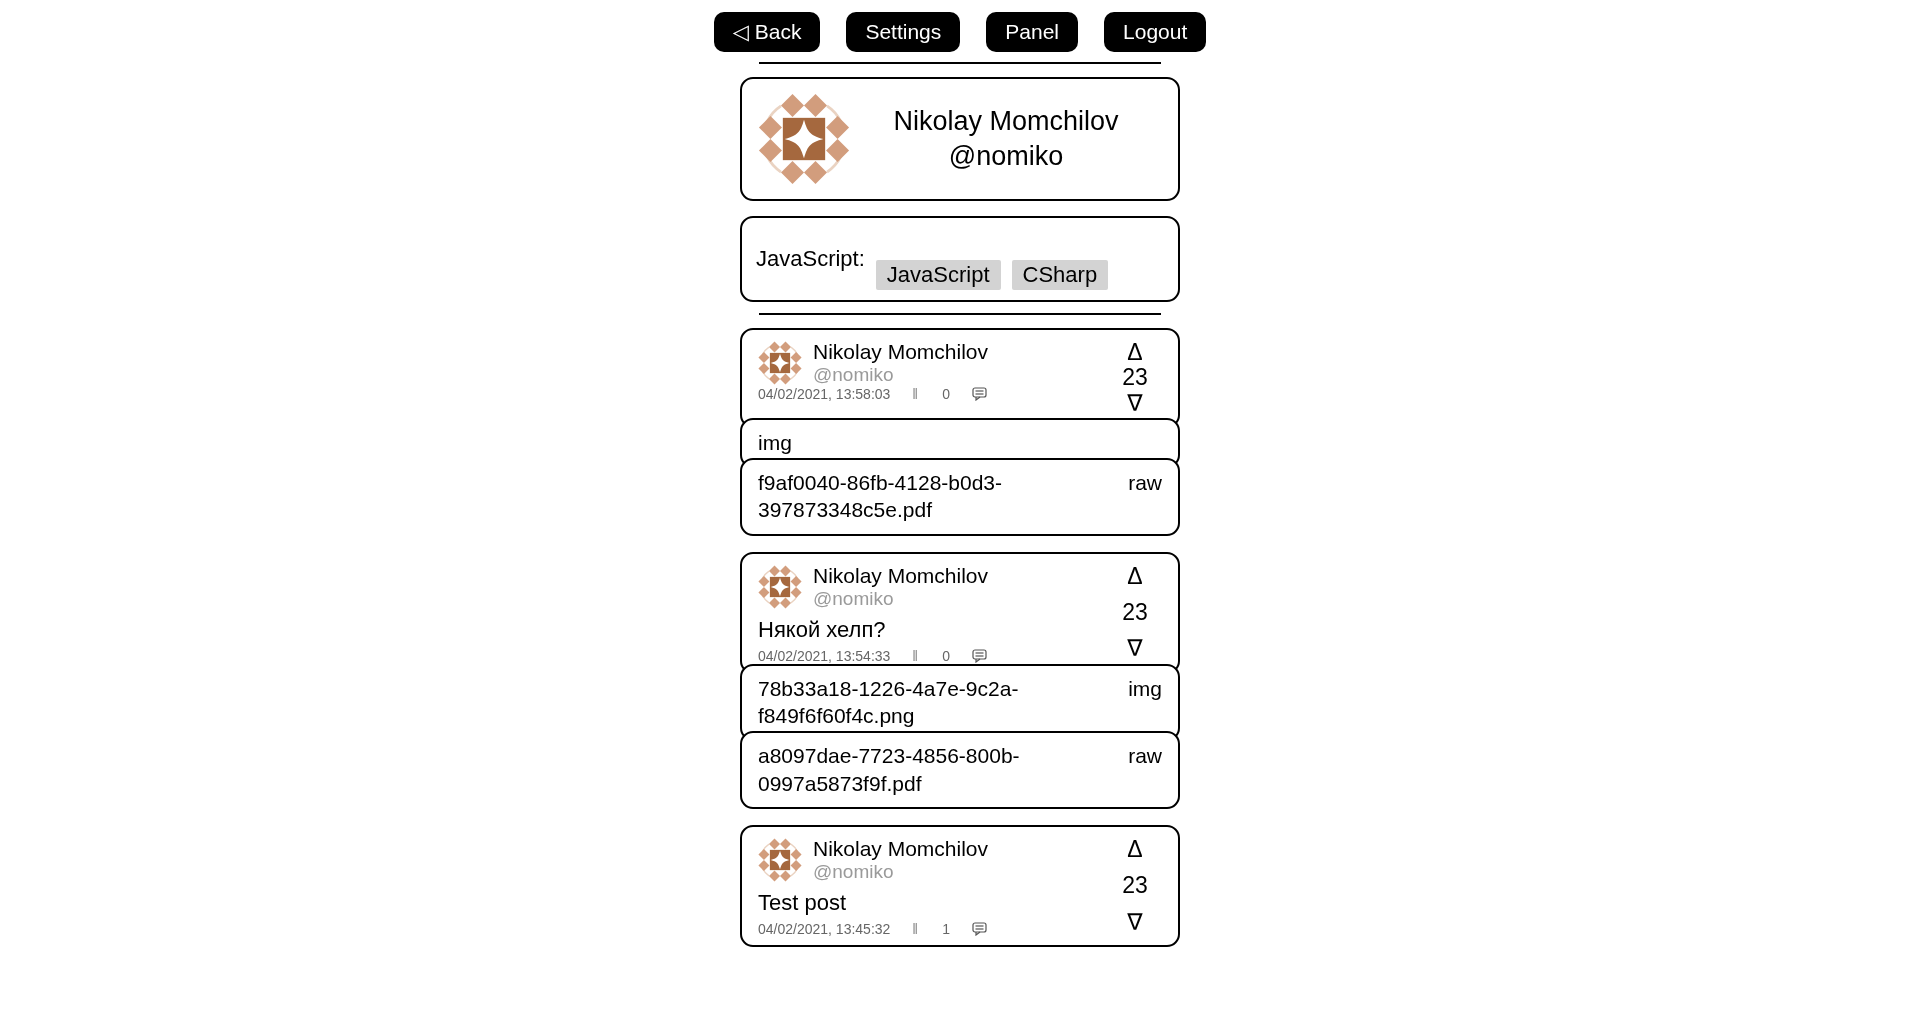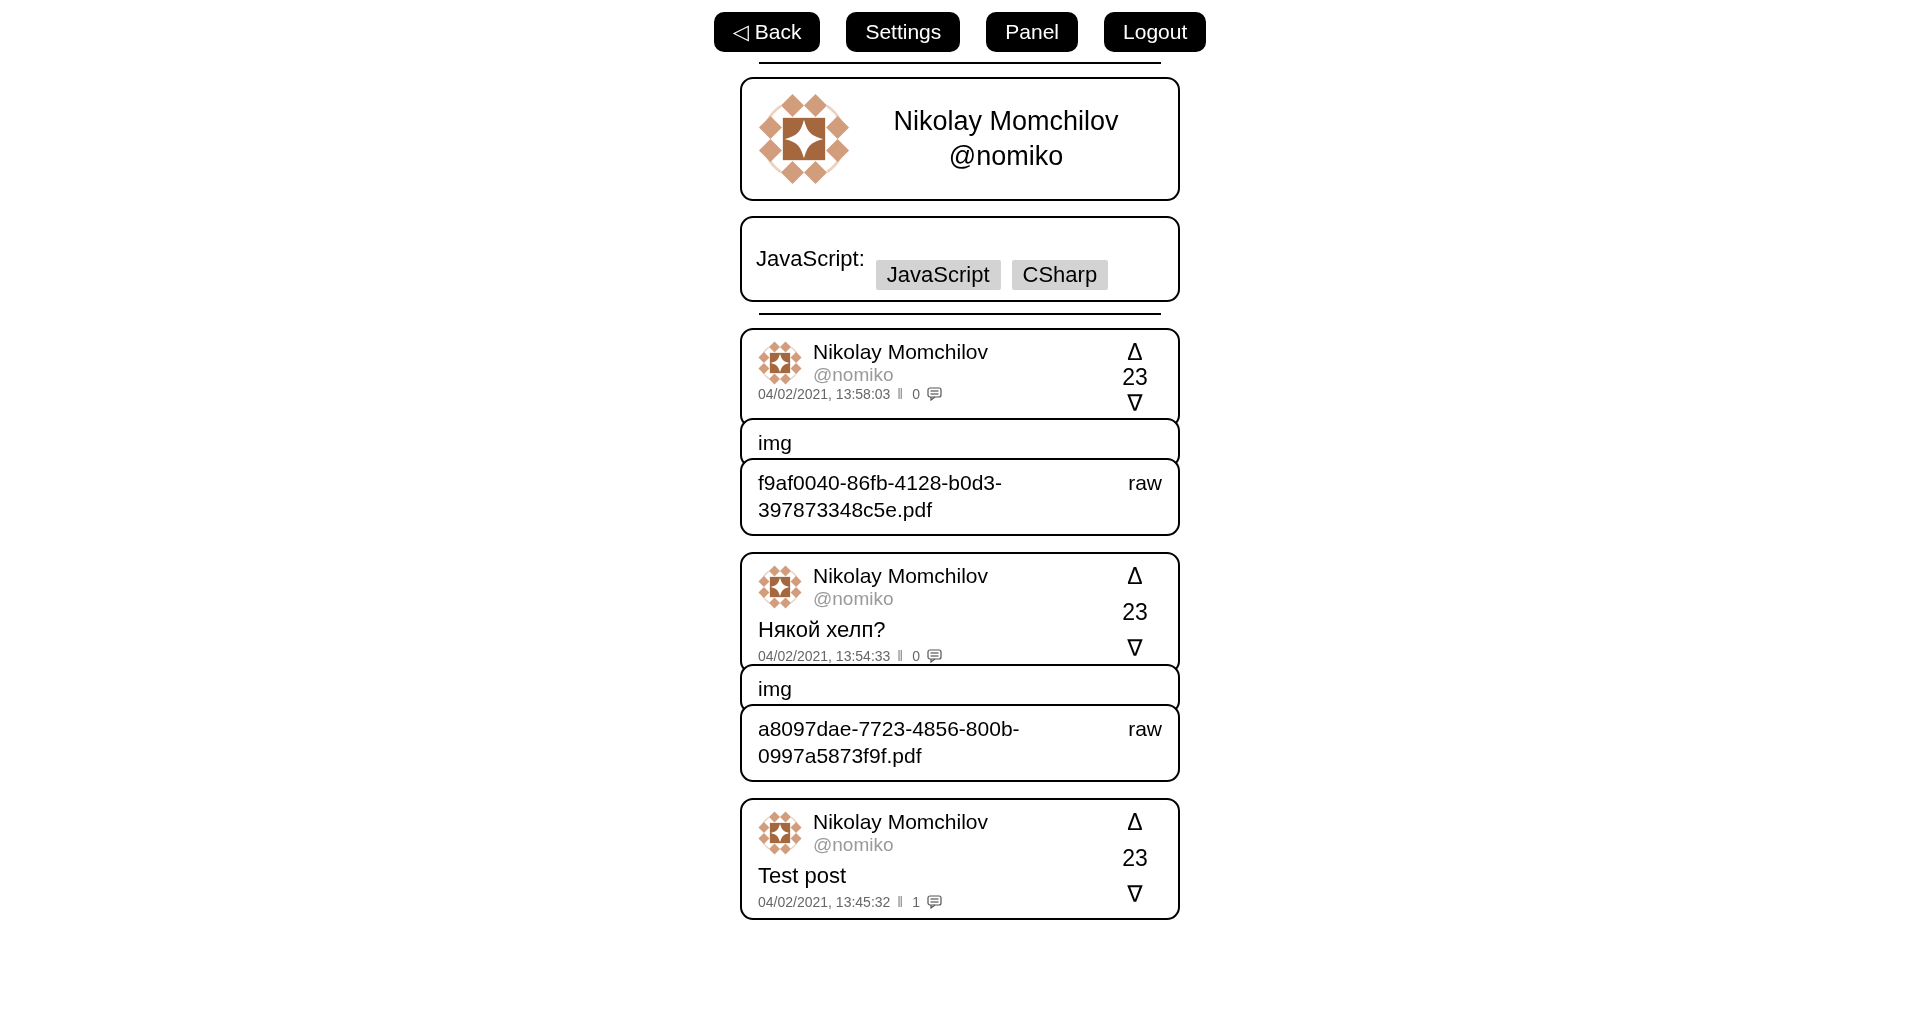--- a/index.html
+++ b/index.html
@@ -43,21 +43,21 @@
   
   .posts{margin-top:2px;}
   .post + .post{margin-top:16px;}
   .post-card{display:flex;padding:10px 16px 8px 16px;position:relative;z-index:2;}
   .post-main{flex:1;min-width:0;}
   .post-author{display:flex;align-items:center;gap:11px;}
   .author-names{line-height:1.15;}
   .author-name{font-size:21px;}
   .author-handle{font-size:19px;color:var(--muted);}
   .post-title{font-size:22px;margin:7px 0 5px 0;}
-  .post-meta{display:flex;align-items:center;gap:7px;font-size:14px;color:var(--meta);}
+  .post-meta{display:flex;align-items:center;gap:22px;font-size:14px;color:var(--meta);}
   .meta-sep{color:var(--sep);font-size:14px;}
   .comment-count{margin-left:2px;}
   .comment-icon{display:inline-block;line-height:0;}
   .comment-icon svg{width:15px;height:14px;}
 
   .vote-col{
     width:54px;display:flex;flex-direction:column;align-items:center;
     justify-content:space-between;padding:0 0 2px 0;font-size:23px;
   }
   .vote{cursor:pointer;line-height:1.1;}
@@ -207,20 +207,21 @@
             </span>
           </div>
         </div>
         <div class="vote-col">
           <span class="vote up">Δ</span>
           <span class="score">23</span>
           <span class="vote down">∇</span>
         </div>
       </div>
       <div class="card attachment">
+        <span class="filename">78b33a18-1226-4a7e-9c2a-f849f6f60f4c.png</span>
         <span class="filetype">img</span>
       </div>
       <div class="card attachment">
         <span class="filename">a8097dae-7723-4856-800b-0997a5873f9f.pdf</span>
         <span class="filetype">raw</span>
       </div>
     </article>
 
     <article class="post">
       <div class="card post-card">

